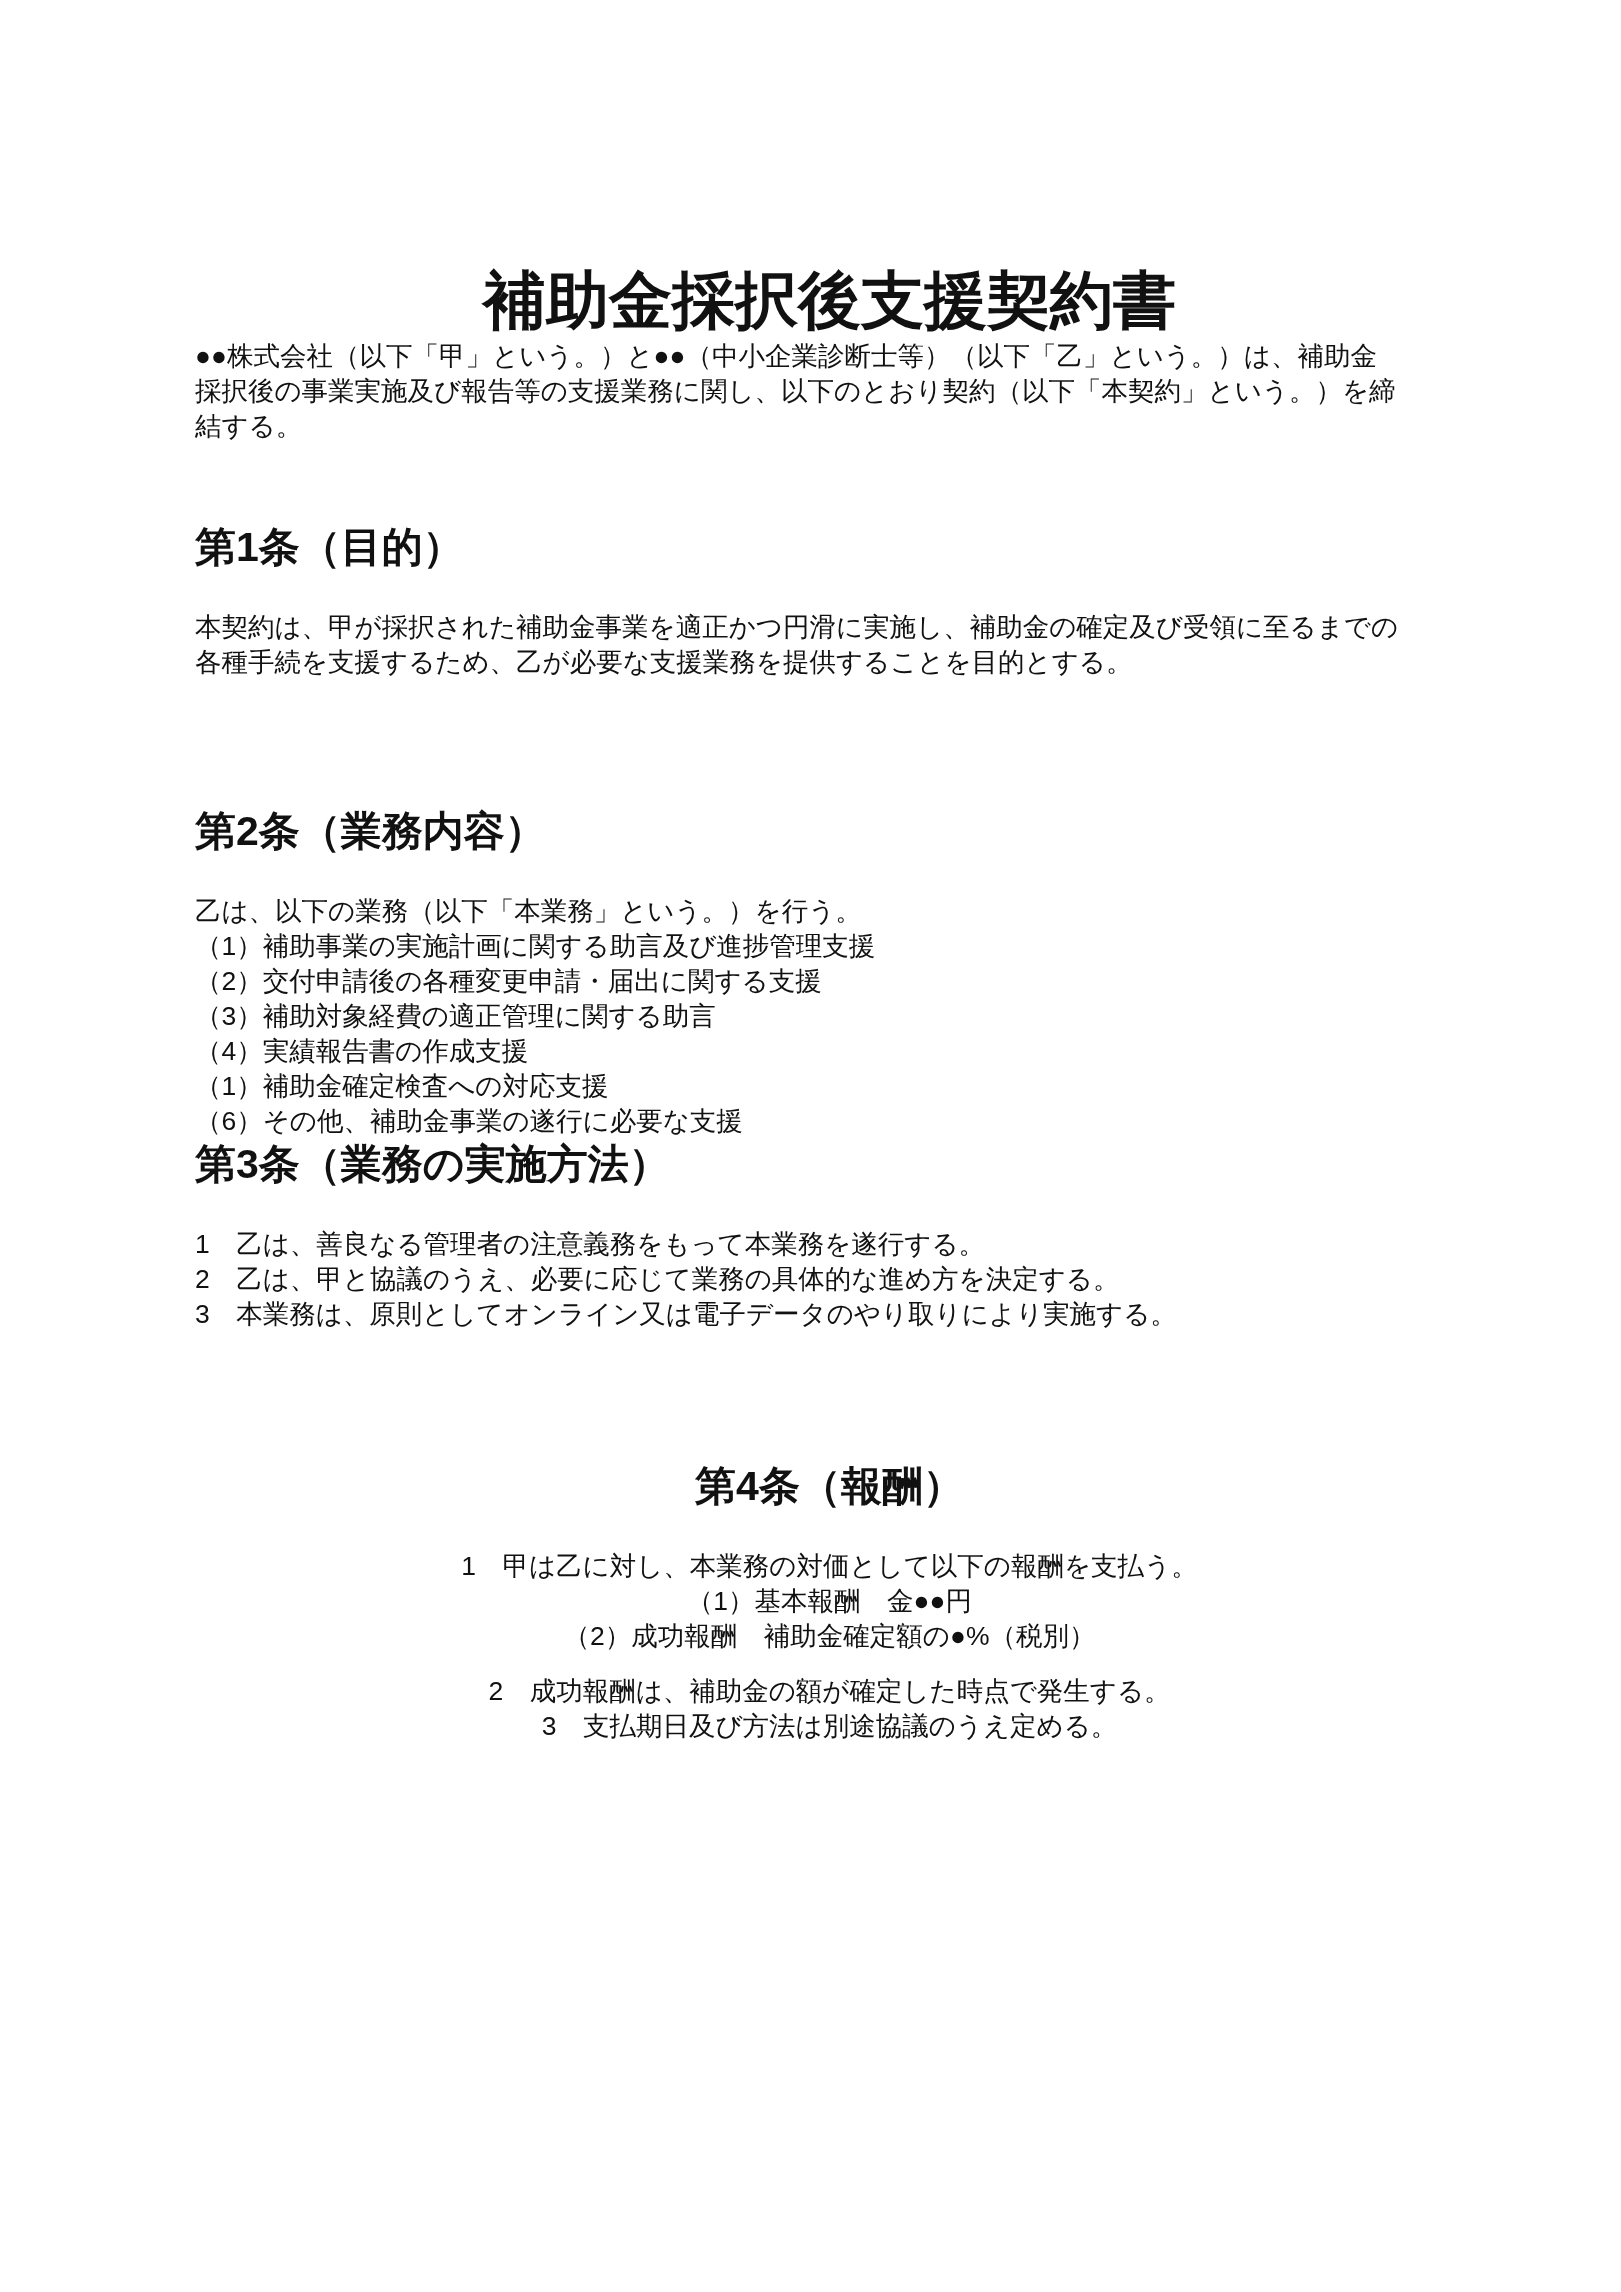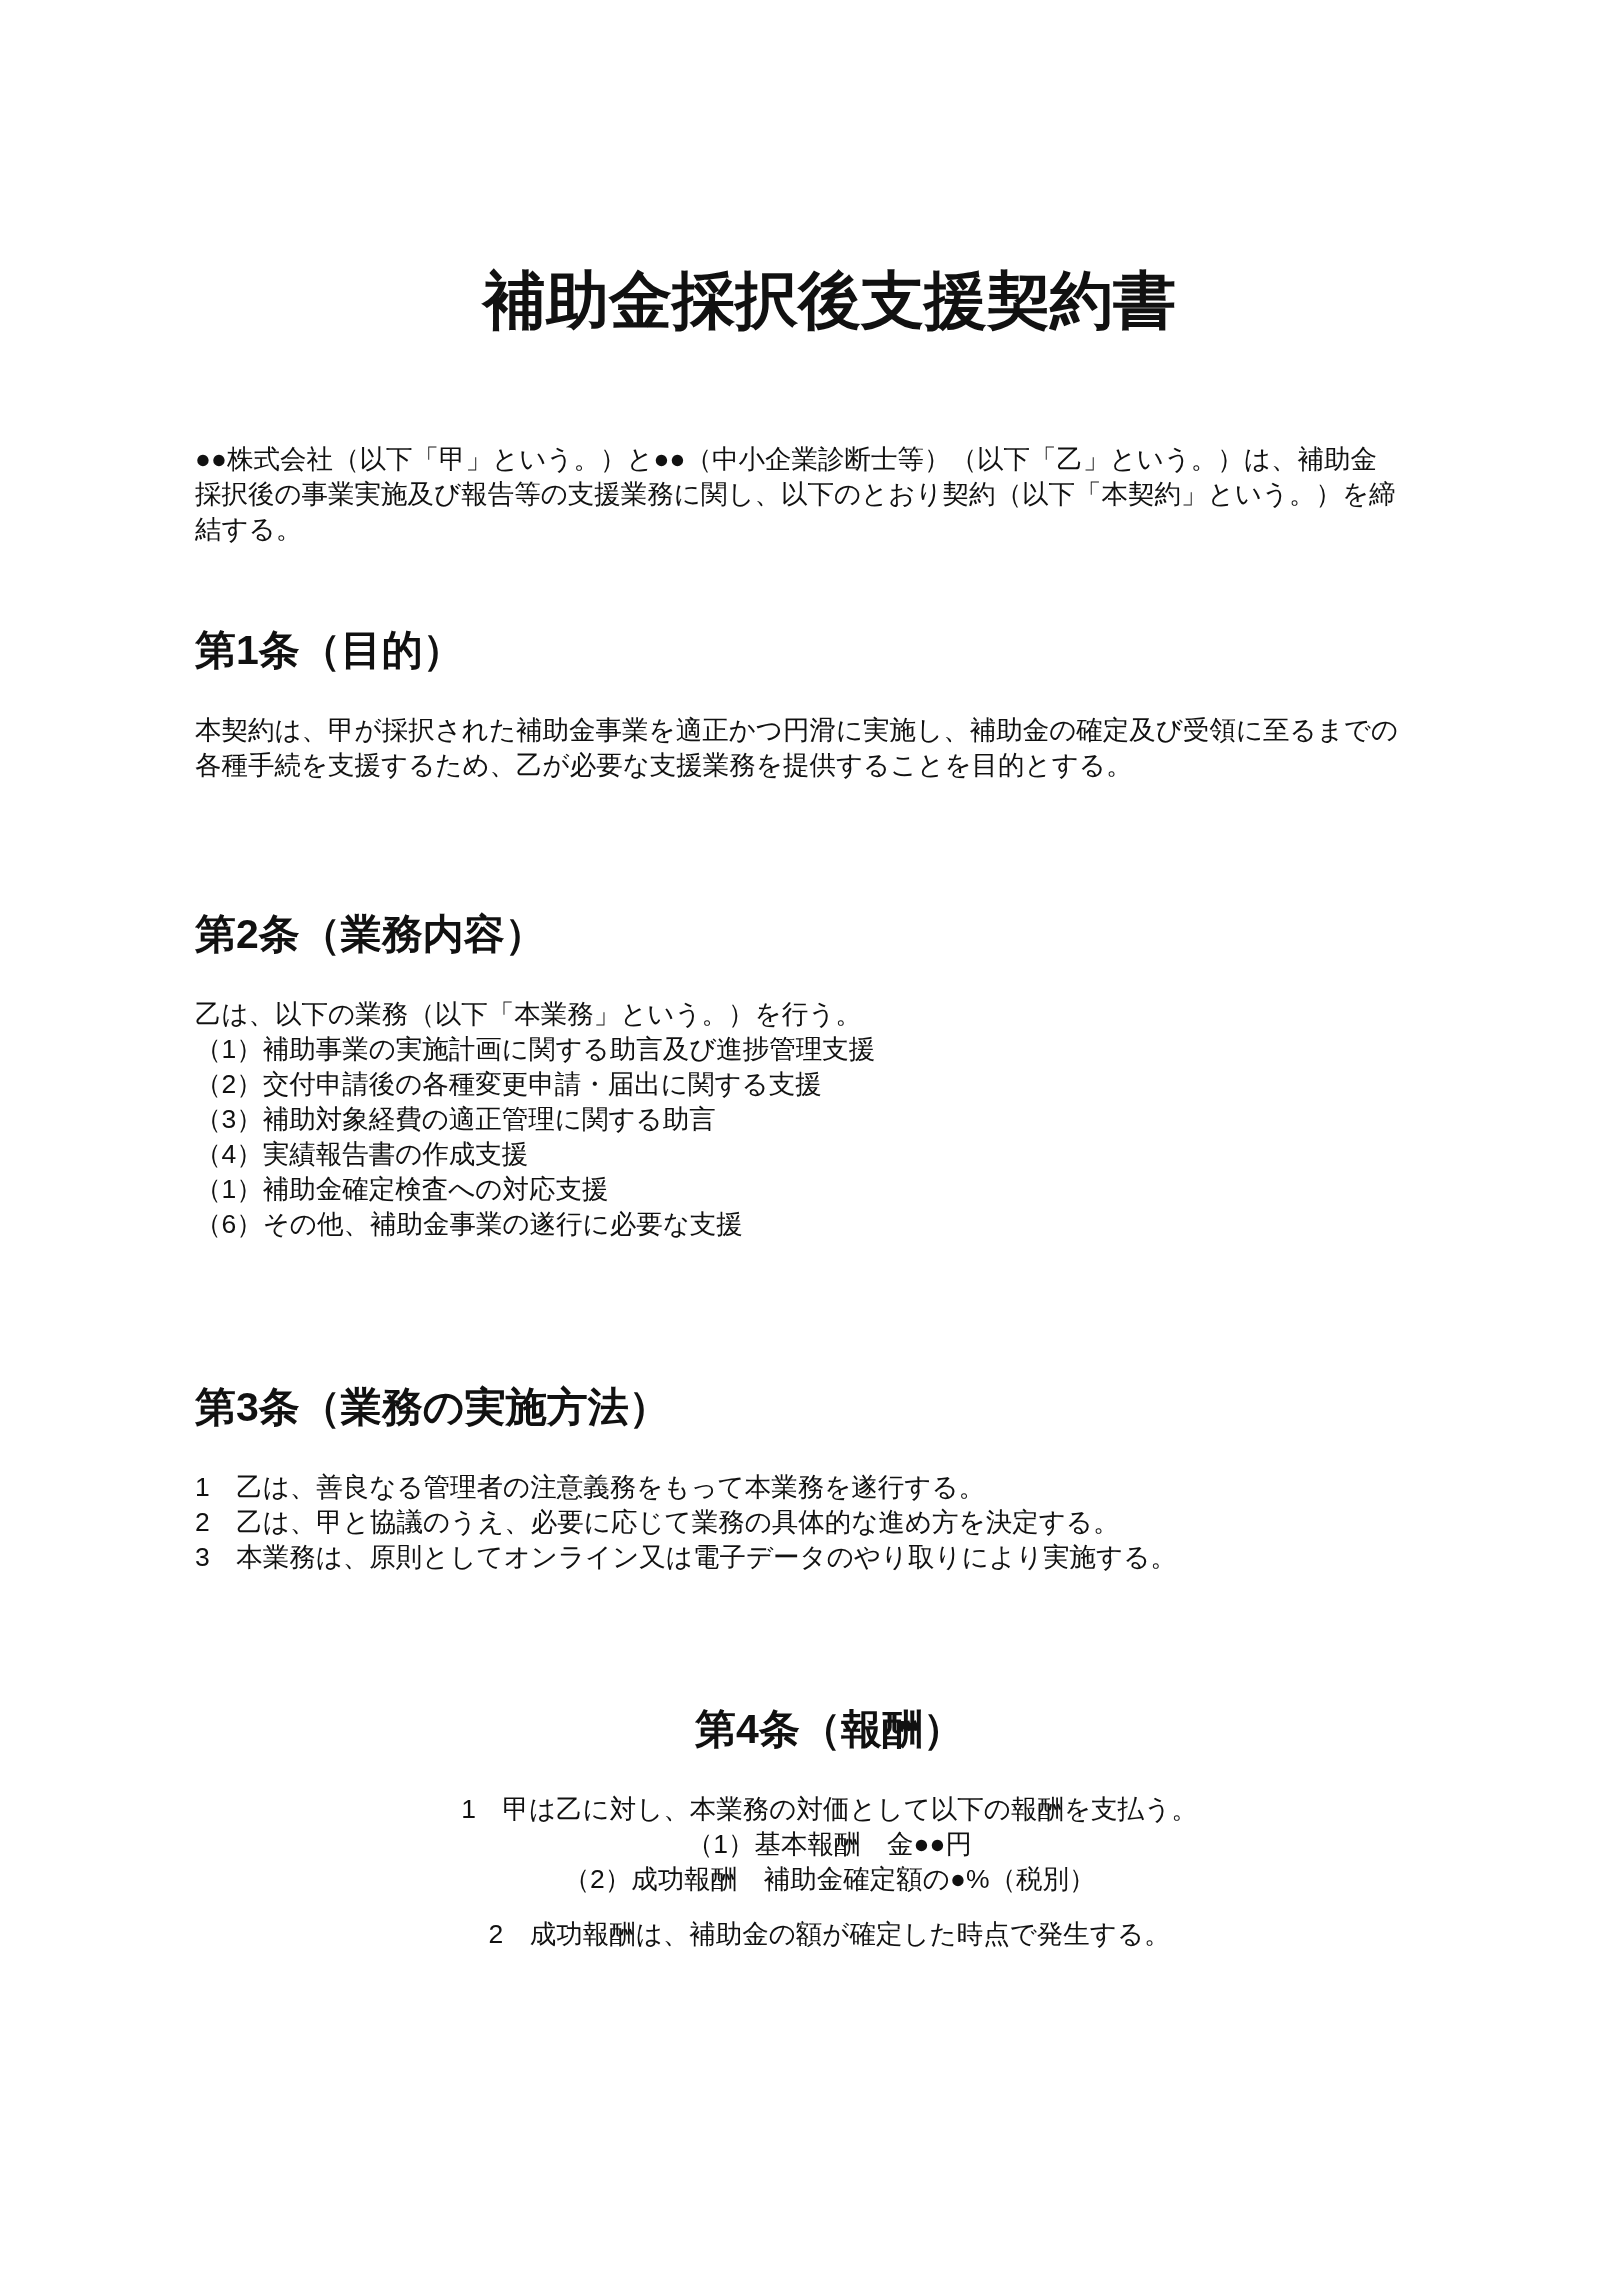--- a/index.html
+++ b/index.html
@@ -25,30 +25,30 @@
   .body-text {
     font-size: 26.5px;
     line-height: 35px;
     white-space: pre-line;
   }
   .line {
     font-size: 26.5px;
     line-height: 35px;
     white-space: pre-line;
   }
-  .intro { margin-top: 103px; }
+  .intro { }
   .art-heading {
     font-size: 41px;
     line-height: 51px;
     font-weight: 700;
     margin: 0 0 37px 0;
   }
   .art1 { margin-top: 78px; }
   .art2 { margin-top: 126px; }
-  .art3 { margin-top: 140px; }
+  .art3 { }
   .art4 { margin-top: 129px; text-align: center; }
   .a2-list { }
   .a4-group2 { margin-top: 19.6px; }
 </style>
 </head>
 <body>
 
 <div class="page">
 
   <h1 class="doc-title">補助金採択後支援契約書</h1>

